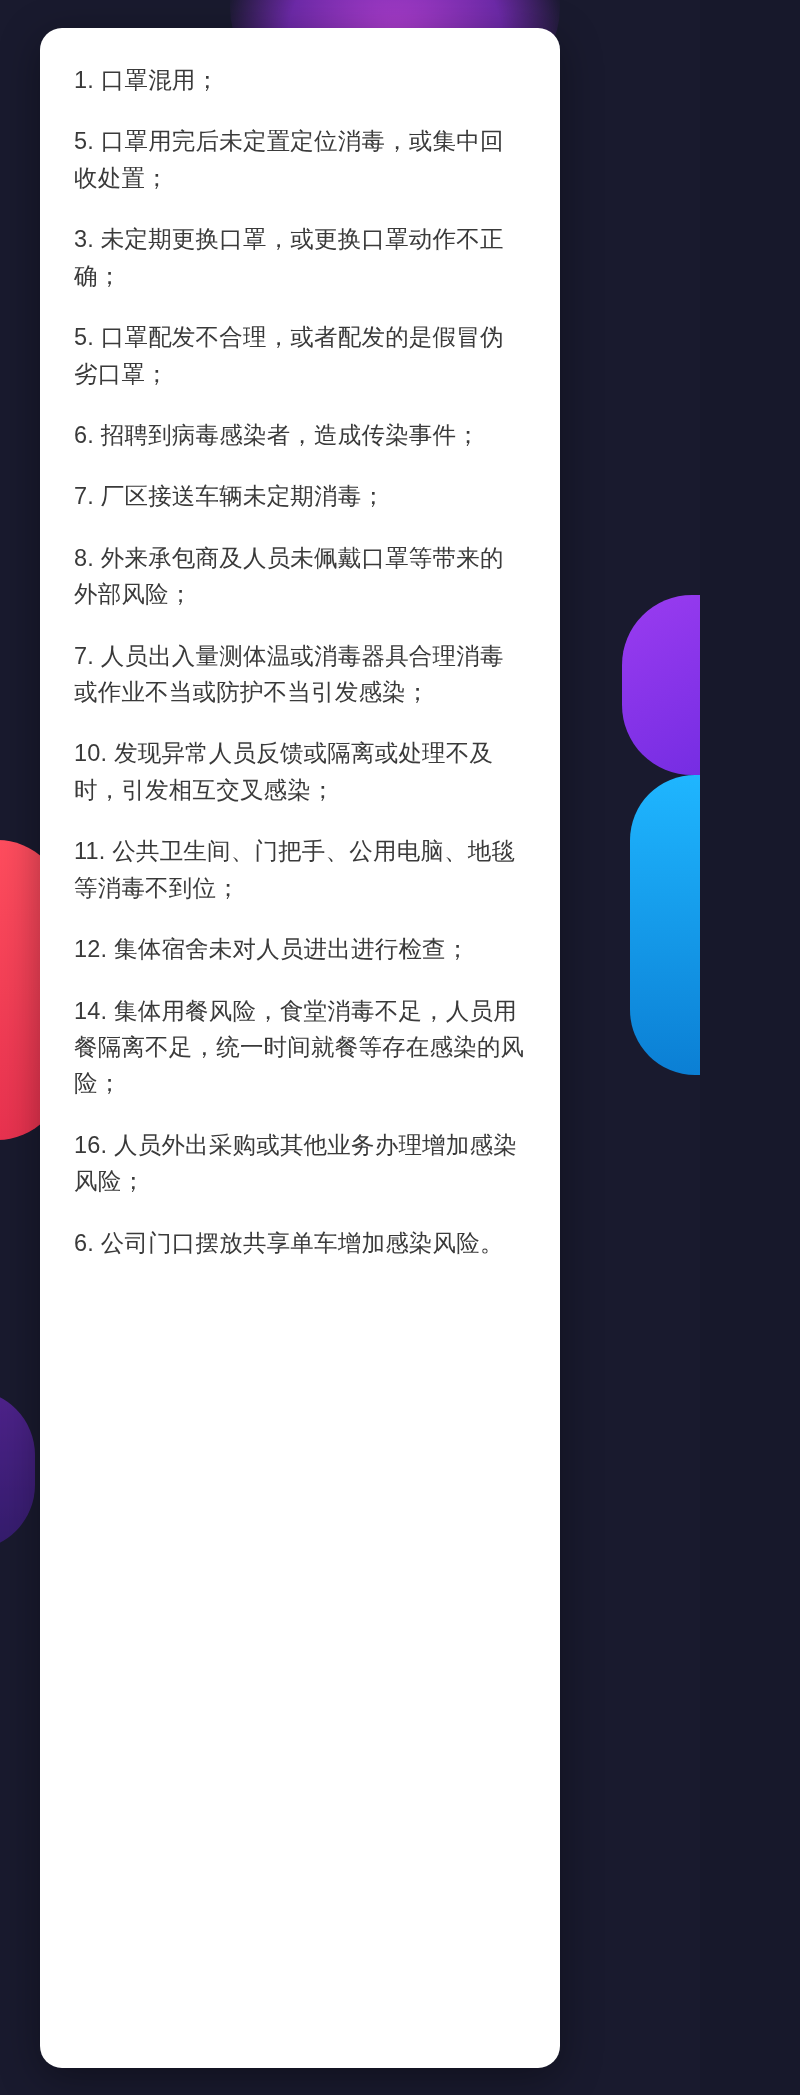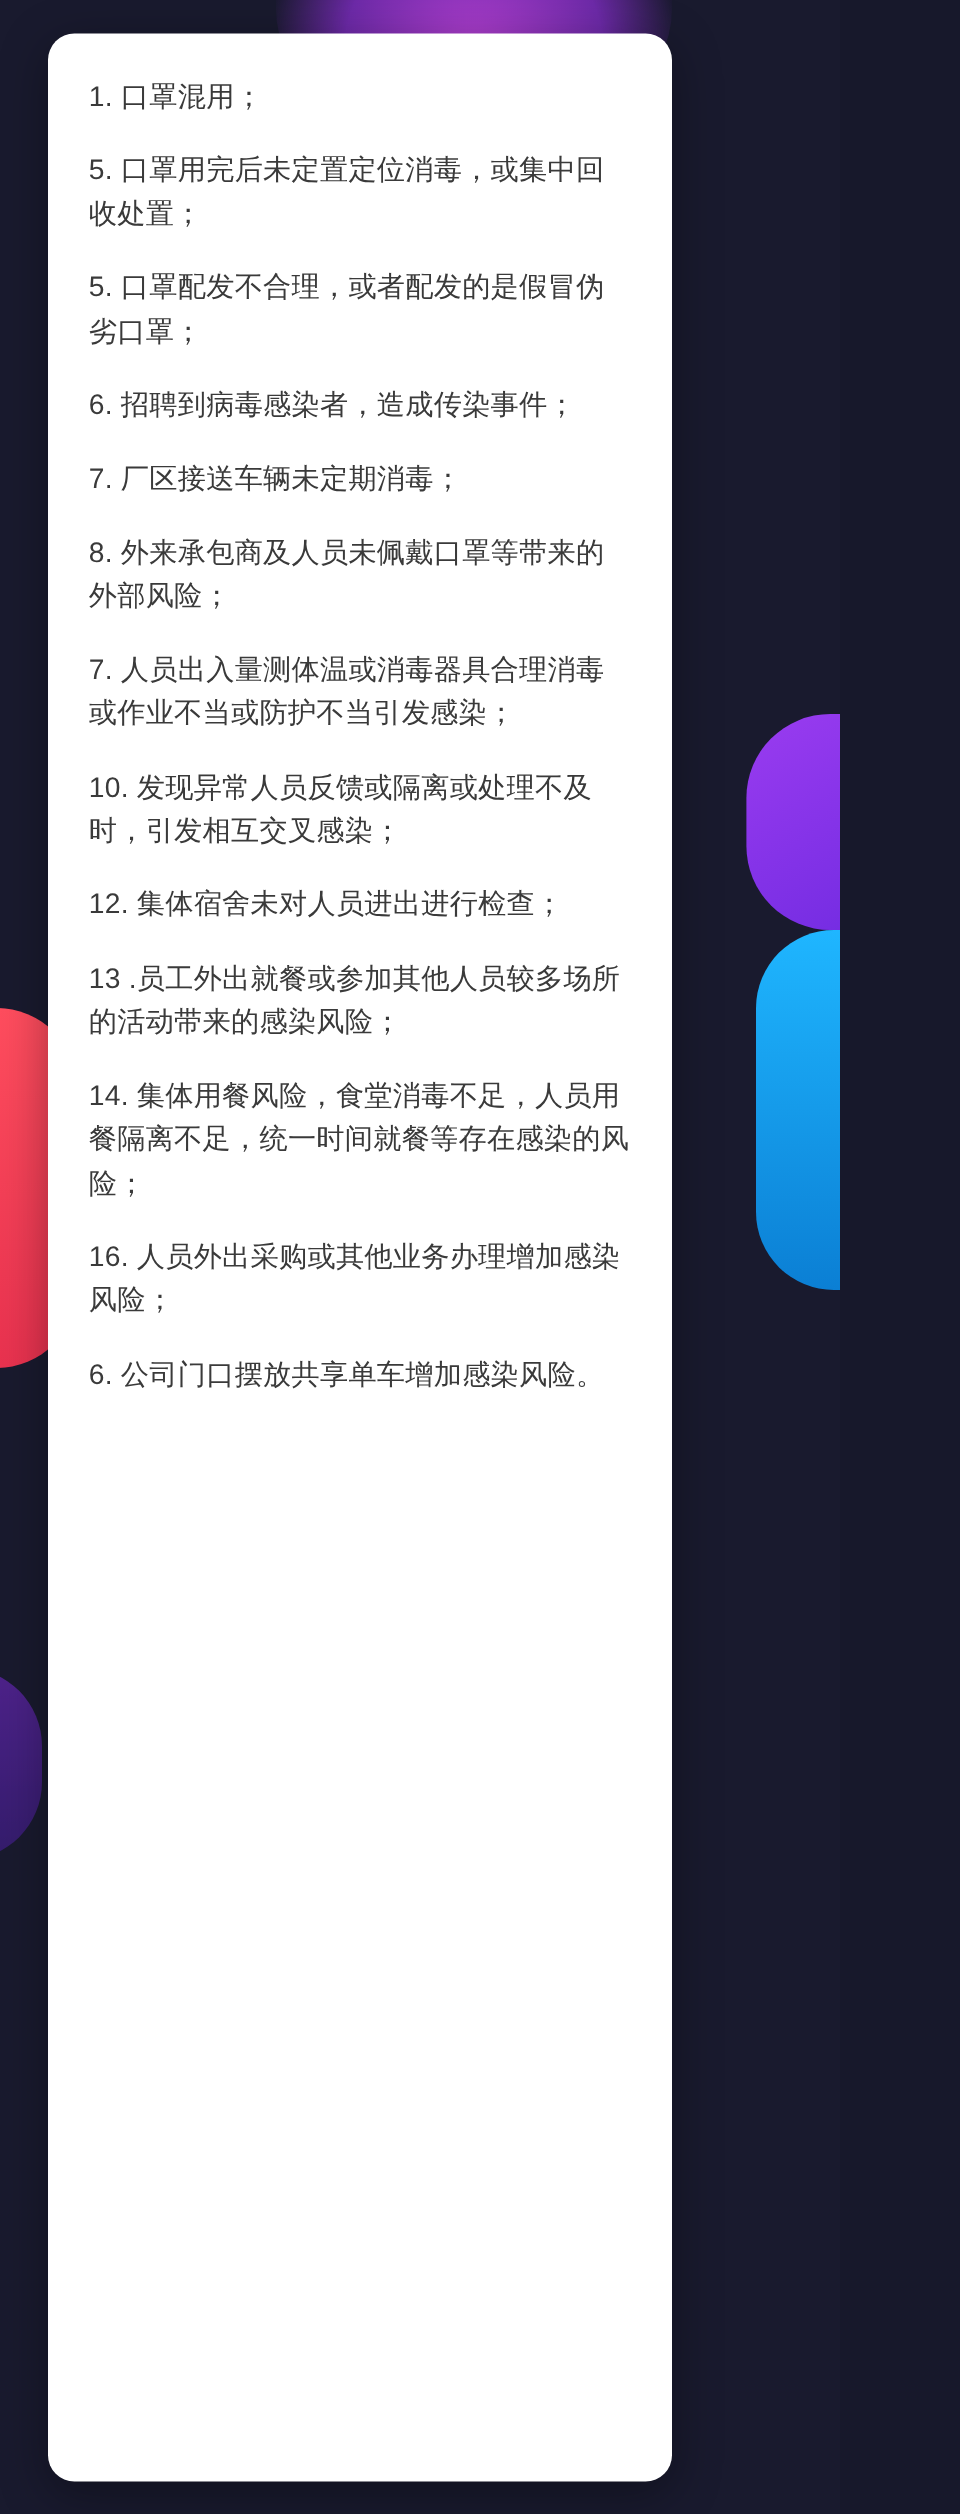--- a/index.html
+++ b/index.html
@@ -80,26 +80,27 @@
 
   <div class="blob blob-top"></div>
   <div class="blob blob-purple-right"></div>
   <div class="blob blob-blue-right"></div>
   <div class="blob blob-red-left"></div>
   <div class="blob blob-edge-left"></div>
 
   <div class="card">
     <p class="item">1. 口罩混用；</p>
     <p class="item">5. 口罩用完后未定置定位消毒，或集中回收处置；</p>
+    <p class="item">3. 未定期更换口罩，或更换口罩动作不正确；</p>
     <p class="item">5. 口罩配发不合理，或者配发的是假冒伪劣口罩；</p>
     <p class="item">6. 招聘到病毒感染者，造成传染事件；</p>
     <p class="item">7. 厂区接送车辆未定期消毒；</p>
     <p class="item">8. 外来承包商及人员未佩戴口罩等带来的外部风险；</p>
     <p class="item">7. 人员出入量测体温或消毒器具合理消毒或作业不当或防护不当引发感染；</p>
     <p class="item">10. 发现异常人员反馈或隔离或处理不及时，引发相互交叉感染；</p>
+    <p class="item">11. 公共卫生间、门把手、公用电脑、地毯等消毒不到位；</p>
     <p class="item">12. 集体宿舍未对人员进出进行检查；</p>
-    <p class="item">13 .员工外出就餐或参加其他人员较多场所的活动带来的感染风险；</p>
     <p class="item">14. 集体用餐风险，食堂消毒不足，人员用餐隔离不足，统一时间就餐等存在感染的风险；</p>
     <p class="item">16. 人员外出采购或其他业务办理增加感染风险；</p>
     <p class="item">6. 公司门口摆放共享单车增加感染风险。</p>
   </div>
 
 </div>
 
 </body></html>

